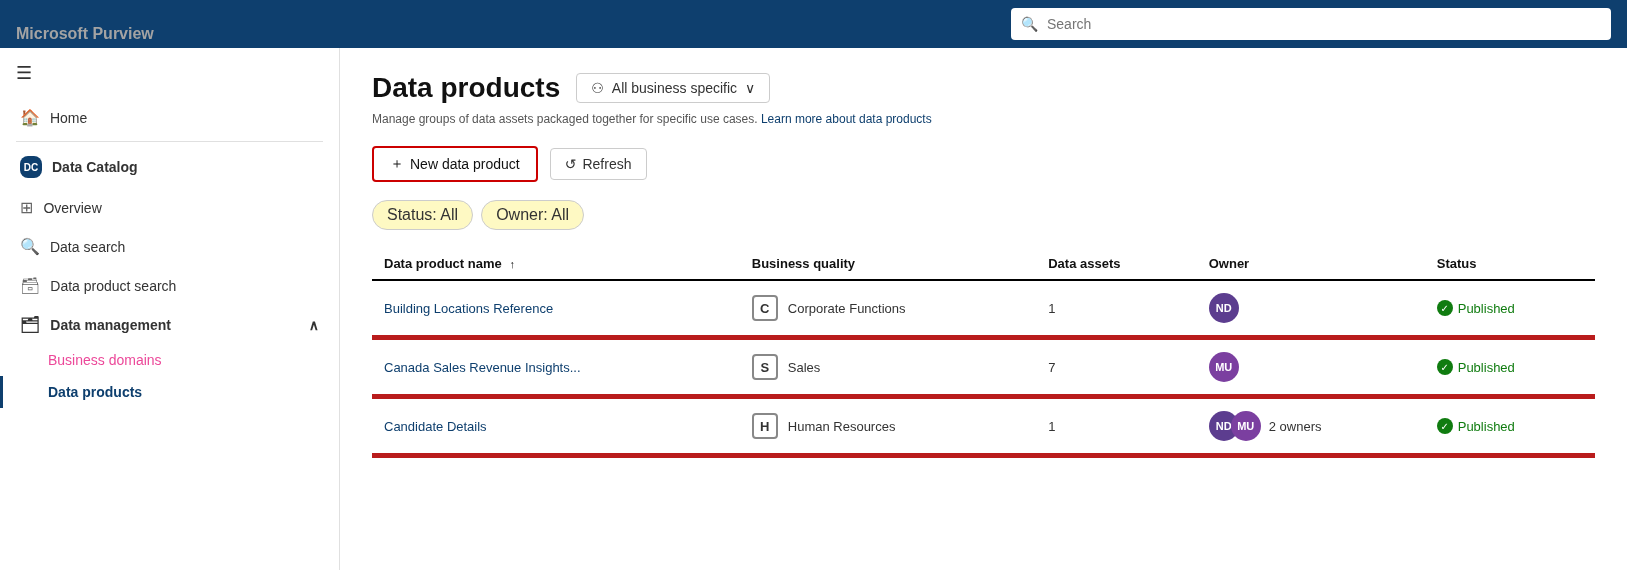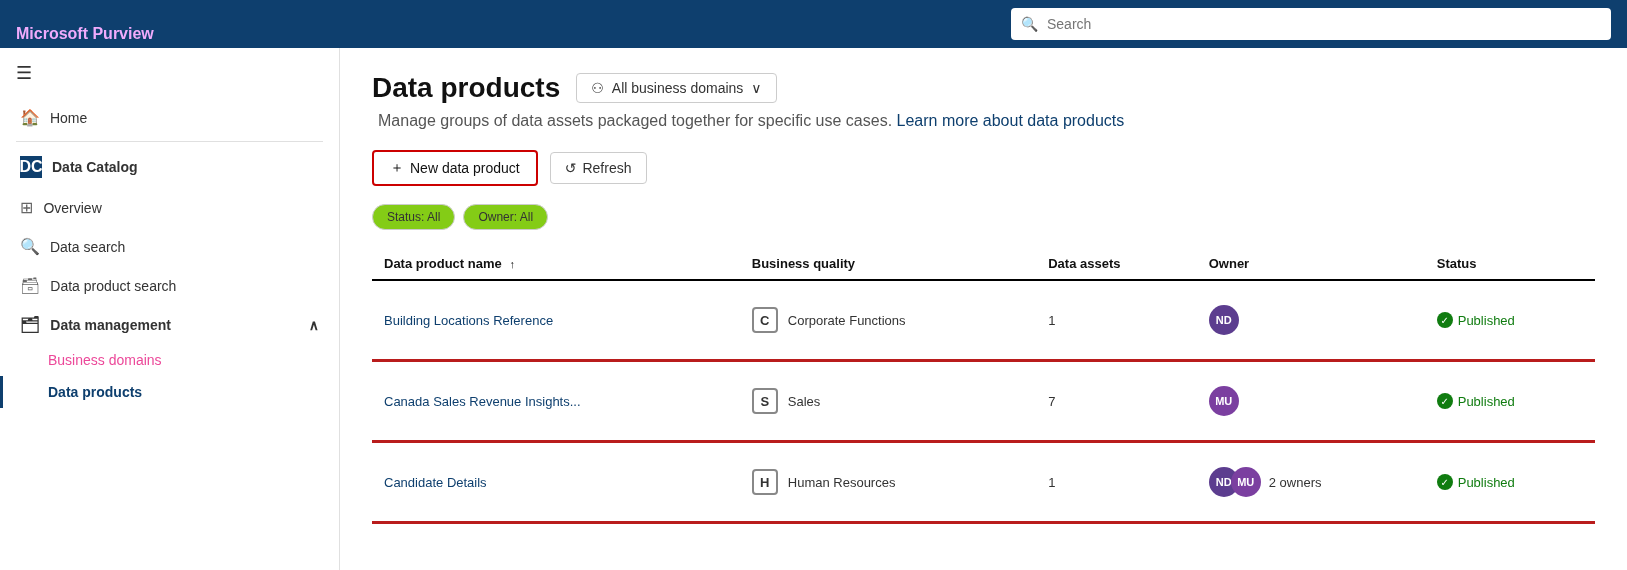--- a/index.html
+++ b/index.html
@@ -8,21 +8,21 @@
     
     .topnav {
       background: #0e3f6e;
       height: 48px;
       display: flex;
       align-items: center;
       padding: 0 16px;
       gap: 16px;
     }
     .topnav-title {
-      color: #f0abfc;
+      color: #a3a3a3;
       font-size: 16px;
       font-weight: 600;
       white-space: nowrap;
       margin-top: 19px;
     }
     .topnav-search {
       flex: 1;
       max-width: 600px;
       margin-left: auto;
       position: relative;
@@ -127,24 +127,23 @@
       gap: 8px;
       padding: 6px 14px;
       border: 1px solid #ccc;
       border-radius: 4px;
       background: white;
       cursor: pointer;
       font-size: 14px;
       color: #333;
     }
     .page-subtitle {
-      font-size: 16px;
+      font-size: 12px;
       color: #555;
       margin-bottom: 20px;
-      margin-left: 6px;
     }
     .page-subtitle a {
       color: #0e3f6e;
       text-decoration: none;
     }
 
     
     .toolbar {
       display: flex;
       align-items: center;
@@ -180,42 +179,42 @@
     
     .filter-chips {
       display: flex;
       gap: 8px;
       margin-bottom: 18px;
     }
     .chip {
       padding: 5px 14px;
       border: 1px solid #ccc;
       border-radius: 16px;
-      font-size: 12px;
-      background: #84cc16;
+      font-size: 16px;
+      background: #fef9c3;
       cursor: pointer;
       color: #333;
     }
 
     
     .data-table {
       width: 100%;
       border-collapse: collapse;
     }
     .data-table th {
       text-align: left;
       font-weight: 700;
       font-size: 13px;
       color: #111;
       padding: 8px 12px;
       border-bottom: 2px solid #000000;
     }
     .data-table td {
-      padding: 24px 12px;
-      border-bottom: 3px solid #b91c1c;
+      padding: 12px 12px;
+      border-bottom: 5px solid #b91c1c;
       font-size: 13px;
       color: #333;
       vertical-align: middle;
     }
     .data-table td a {
       color: #0e3f6e;
       text-decoration: none;
     }
     .sort-icon { margin-left: 4px; font-size: 11px; }
 
@@ -270,26 +269,26 @@
       align-items: center;
       justify-content: center;
       color: white;
       font-size: 10px;
     }
 
     .data-catalog-icon {
       width: 22px;
       height: 22px;
       background: #0e3f6e;
-      border-radius: 0;
+      border-radius: 8px;
       display: inline-flex;
       align-items: center;
       justify-content: center;
       color: white;
-      font-size: 16px;
+      font-size: 10px;
       font-weight: 700;
     }
   </style>
 </head>
 <body>
 
 <nav class="topnav">
   <span class="topnav-title">Microsoft Purview</span>
   <div class="topnav-search">
     <span class="search-icon-top">🔍</span>
@@ -344,21 +343,21 @@
     </div>
 
   </aside>
 
   <main class="main">
 
     <div class="page-header">
       <h1 class="page-title">Data products</h1>
       <button class="domain-filter-btn">
         <span>⚇</span>
-        <span>All business domains</span>
+        <span>All business specific</span>
         <span>∨</span>
       </button>
     </div>
 
     <p class="page-subtitle">
       <span>Manage groups of data assets packaged together for specific use cases.</span>
       <a>Learn more about data products</a>
     </p>
 
     <div class="toolbar">

